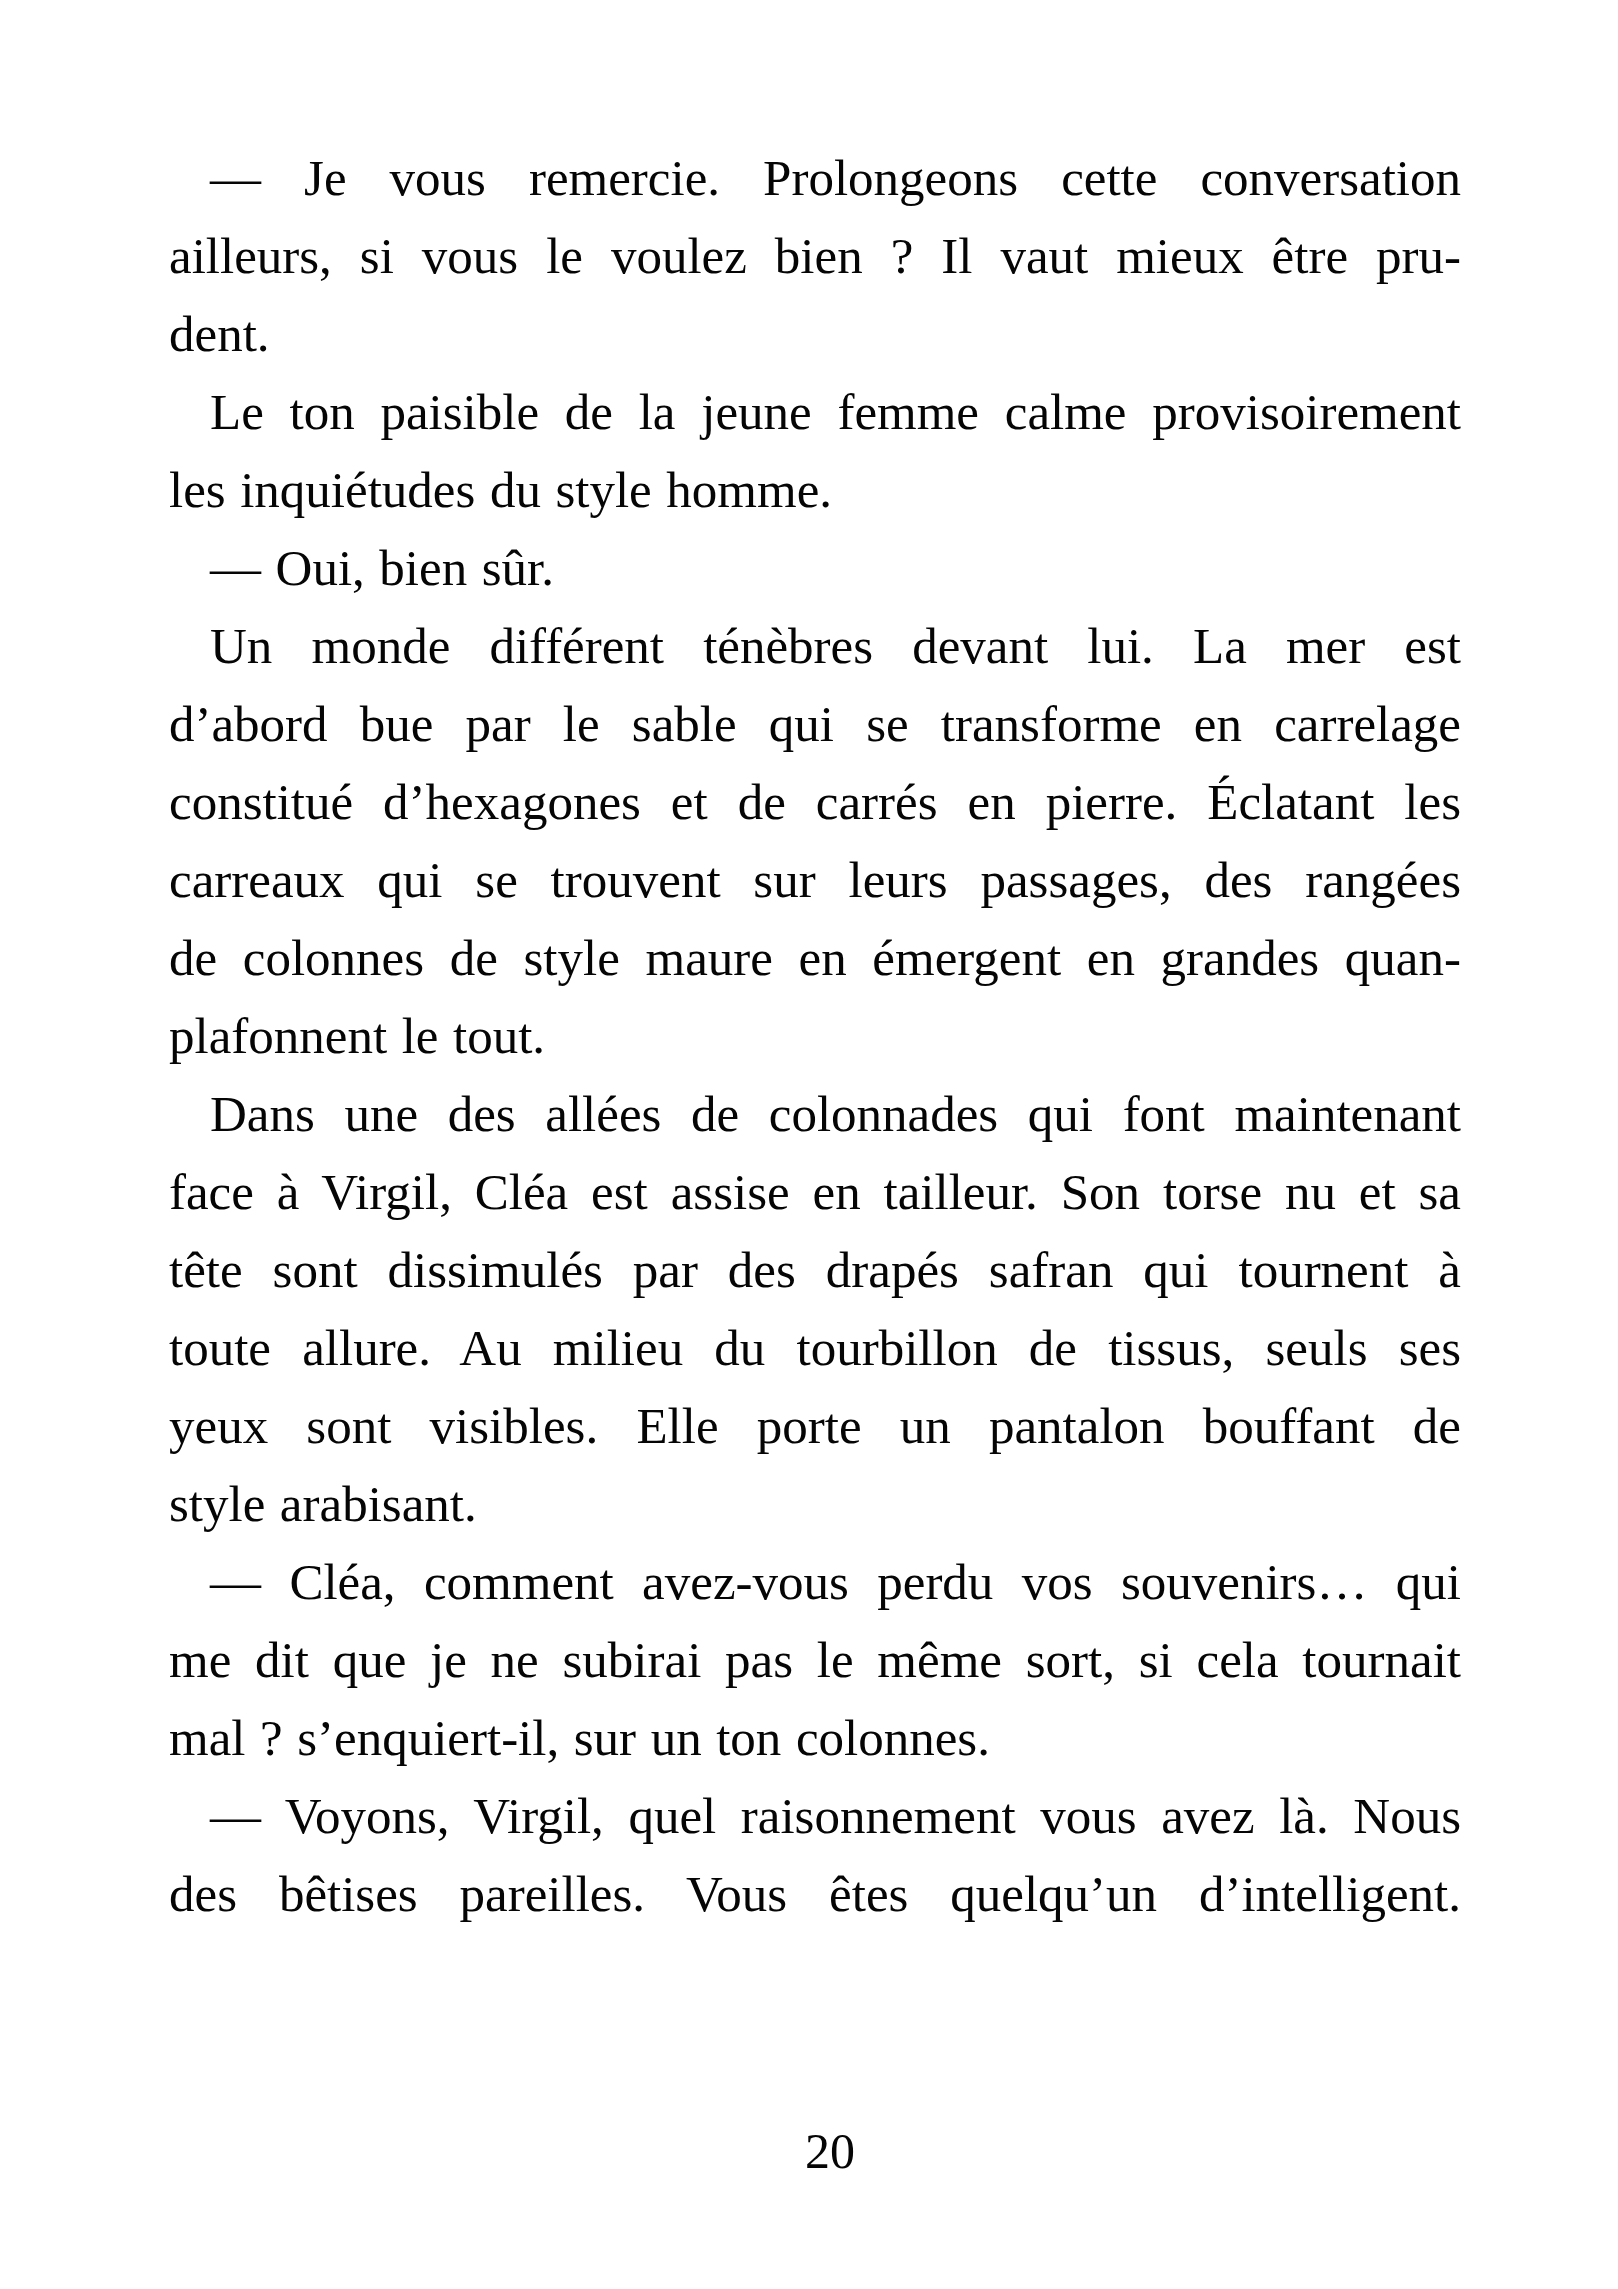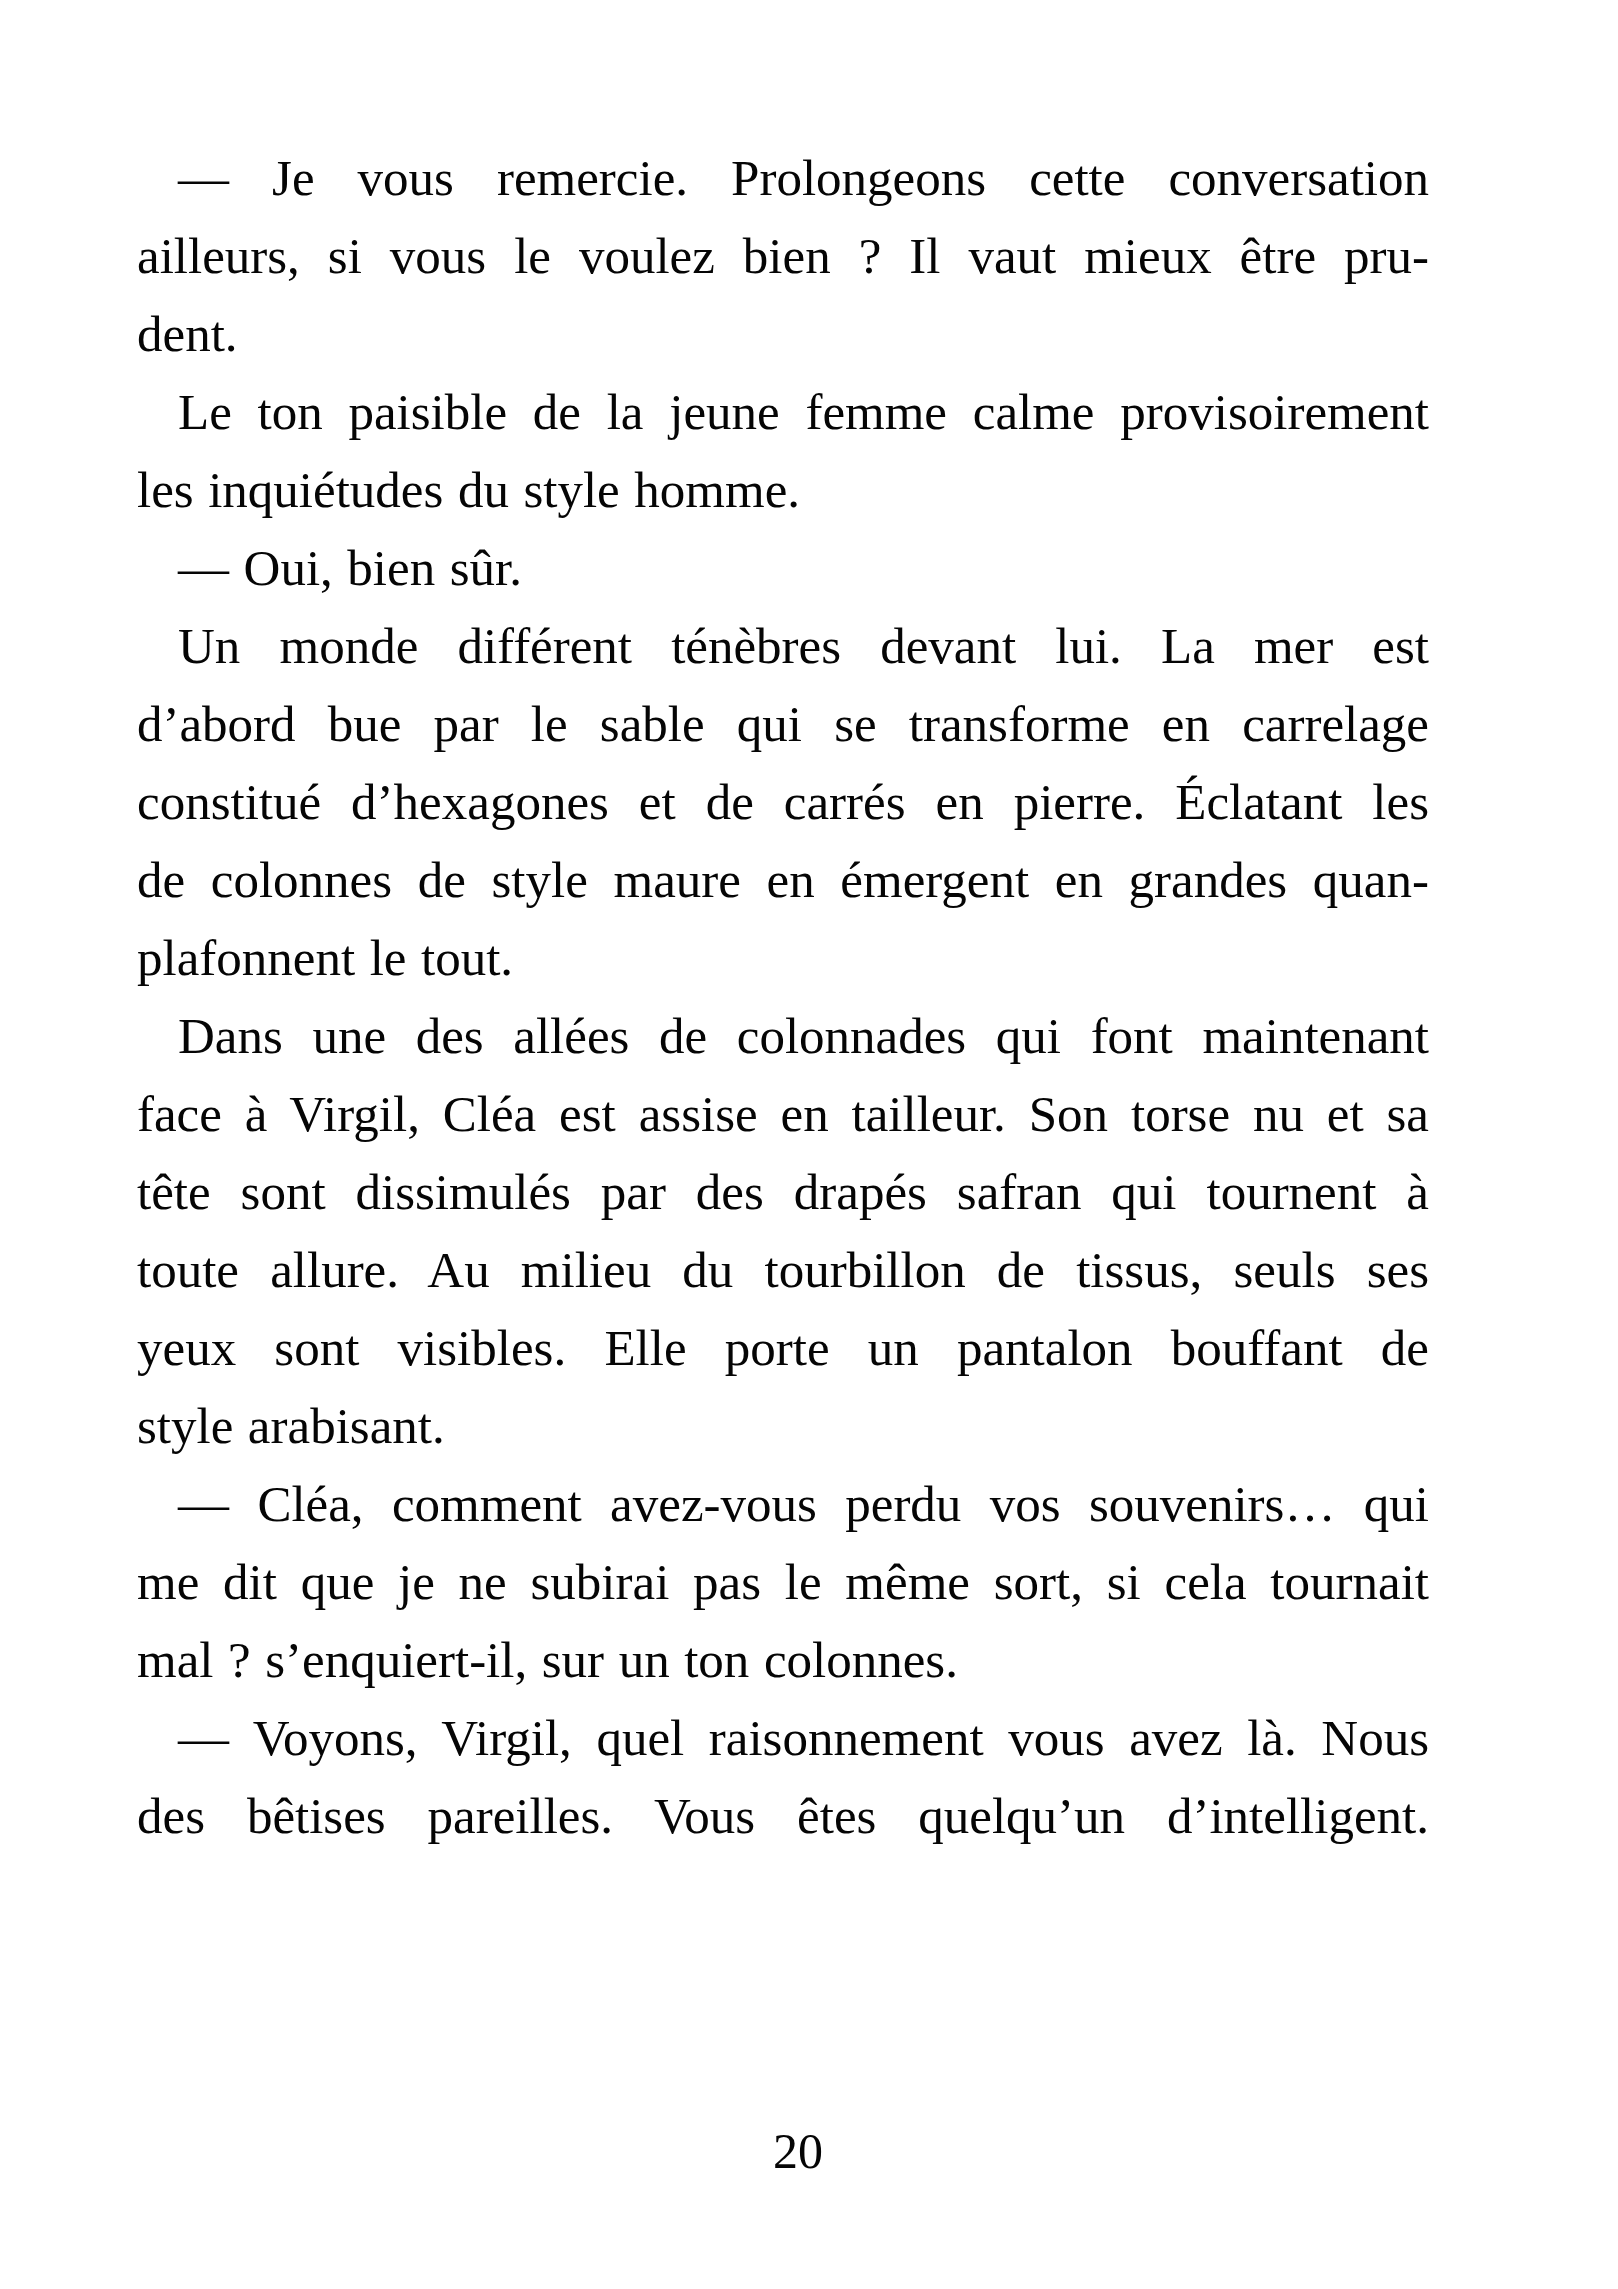--- a/index.html
+++ b/index.html
@@ -12,20 +12,21 @@
     position: relative;
     background: #ffffff;
     font-family: "Liberation Serif", serif;
     color: #050505;
     overflow: hidden;
   }
   .page {
     position: absolute;
     inset: 0;
     background: #ffffff;
+    margin-left: 32px;
   }
   .text-block {
     position: absolute;
     left: 137px;
     top: 139px;
     width: 1292px;
   }
   .line {
     font-size: 51px;
     line-height: 78px;
@@ -59,20 +60,21 @@
   <main class="text-block">
       <div class="line first">— Je vous remercie. Prolongeons cette conversation</div>
       <div class="line">ailleurs, si vous le voulez bien ? Il vaut mieux être pru-</div>
       <div class="line last">dent.</div>
       <div class="line first">Le ton paisible de la jeune femme calme provisoirement</div>
       <div class="line last">les inquiétudes du style homme.</div>
       <div class="line first last">— Oui, bien sûr.</div>
       <div class="line first">Un monde différent ténèbres devant lui. La mer est</div>
       <div class="line">d’abord bue par le sable qui se transforme en carrelage</div>
       <div class="line">constitué d’hexagones et de carrés en pierre. Éclatant les</div>
+      <div class="line">carreaux qui se trouvent sur leurs passages, des rangées</div>
       <div class="line">de colonnes de style maure en émergent en grandes quan-</div>
       <div class="line last">plafonnent le tout.</div>
       <div class="line first">Dans une des allées de colonnades qui font maintenant</div>
       <div class="line">face à Virgil, Cléa est assise en tailleur. Son torse nu et sa</div>
       <div class="line">tête sont dissimulés par des drapés safran qui tournent à</div>
       <div class="line">toute allure. Au milieu du tourbillon de tissus, seuls ses</div>
       <div class="line">yeux sont visibles. Elle porte un pantalon bouffant de</div>
       <div class="line last">style arabisant.</div>
       <div class="line first">— Cléa, comment avez-vous perdu vos souvenirs… qui</div>
       <div class="line">me dit que je ne subirai pas le même sort, si cela tournait</div>

